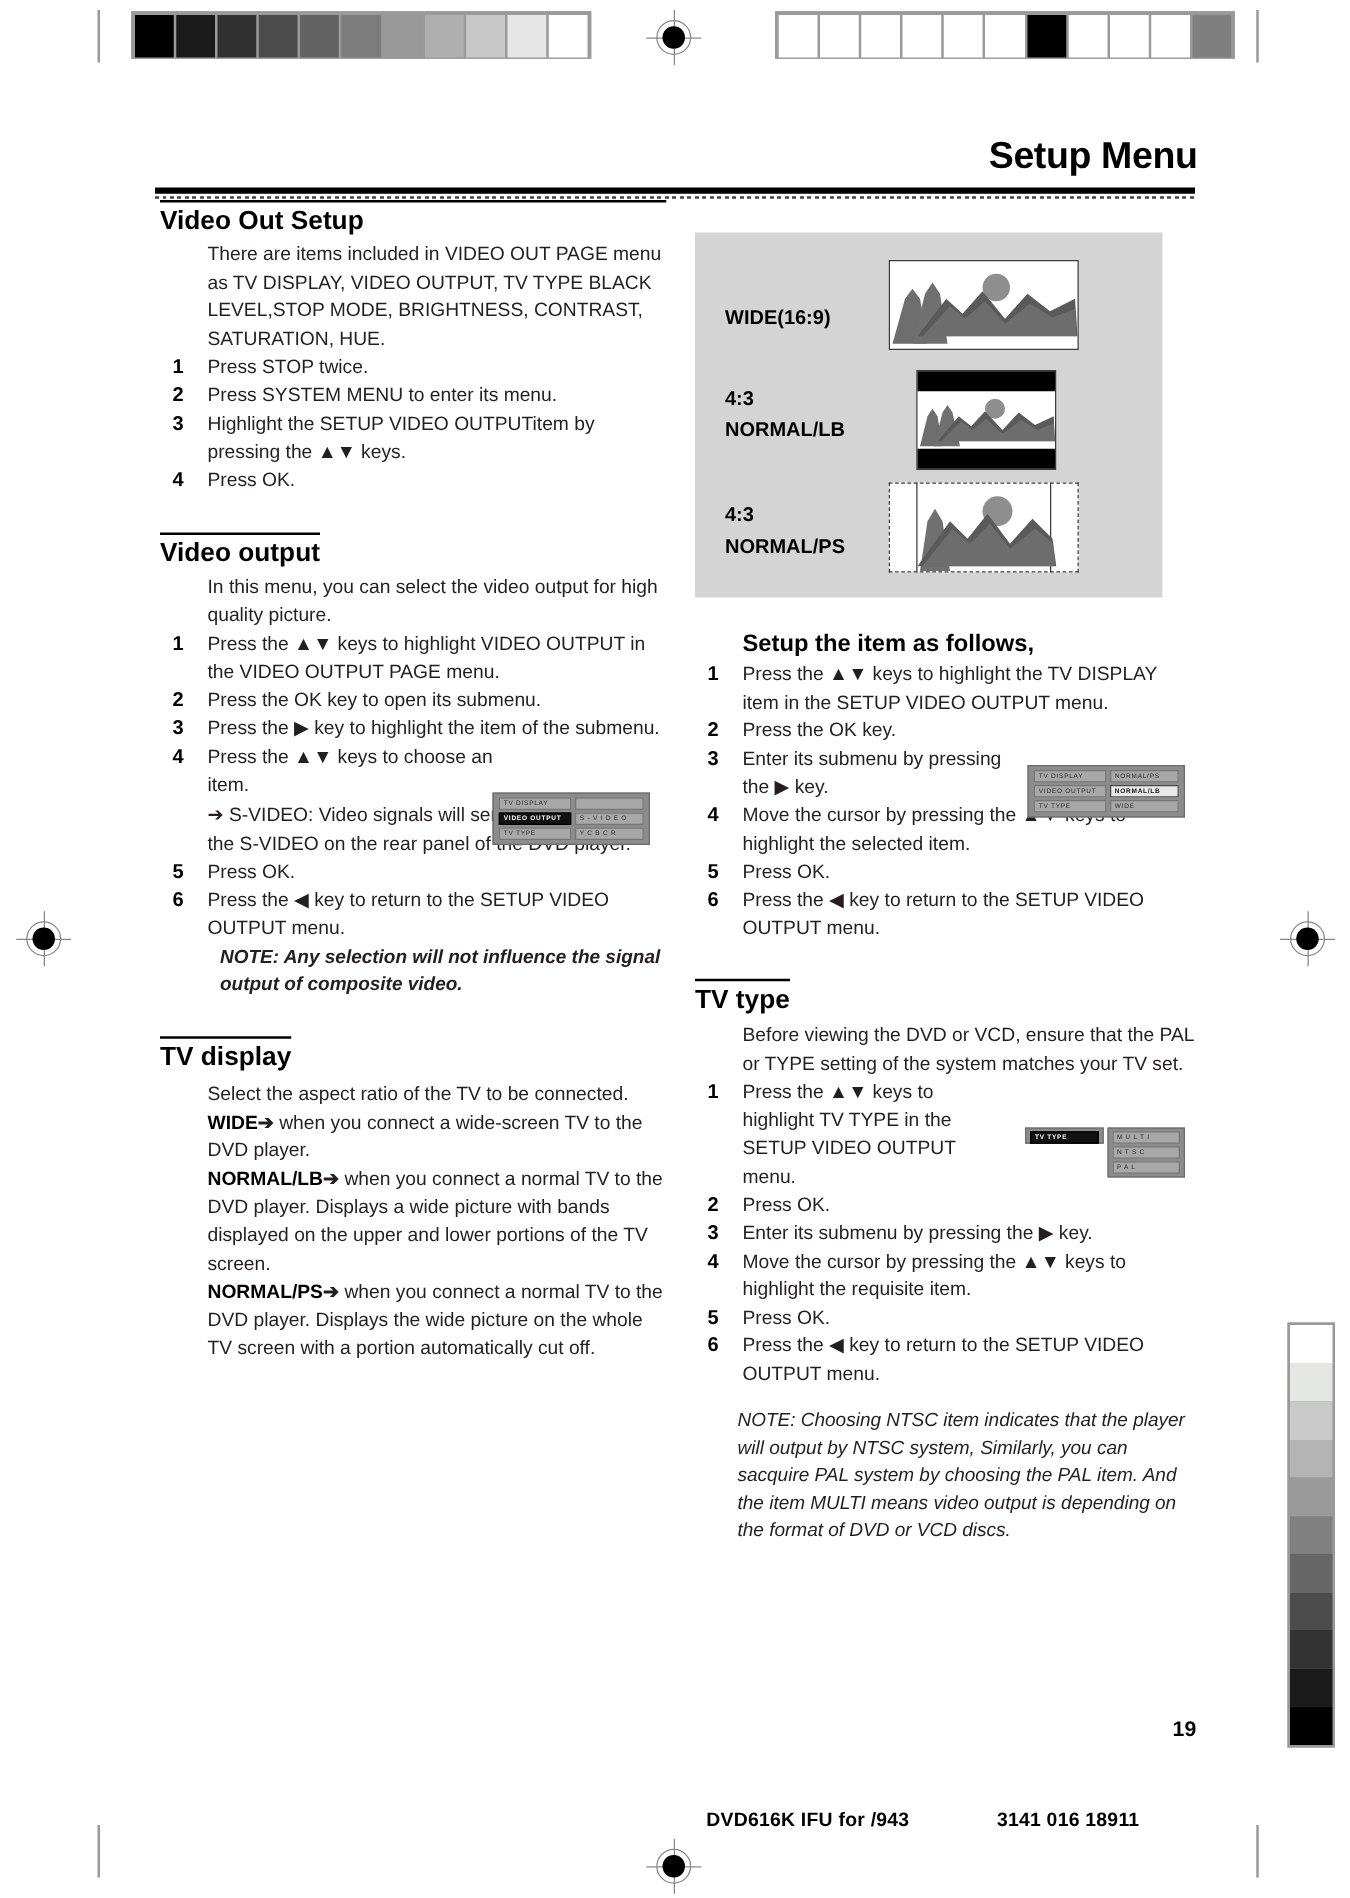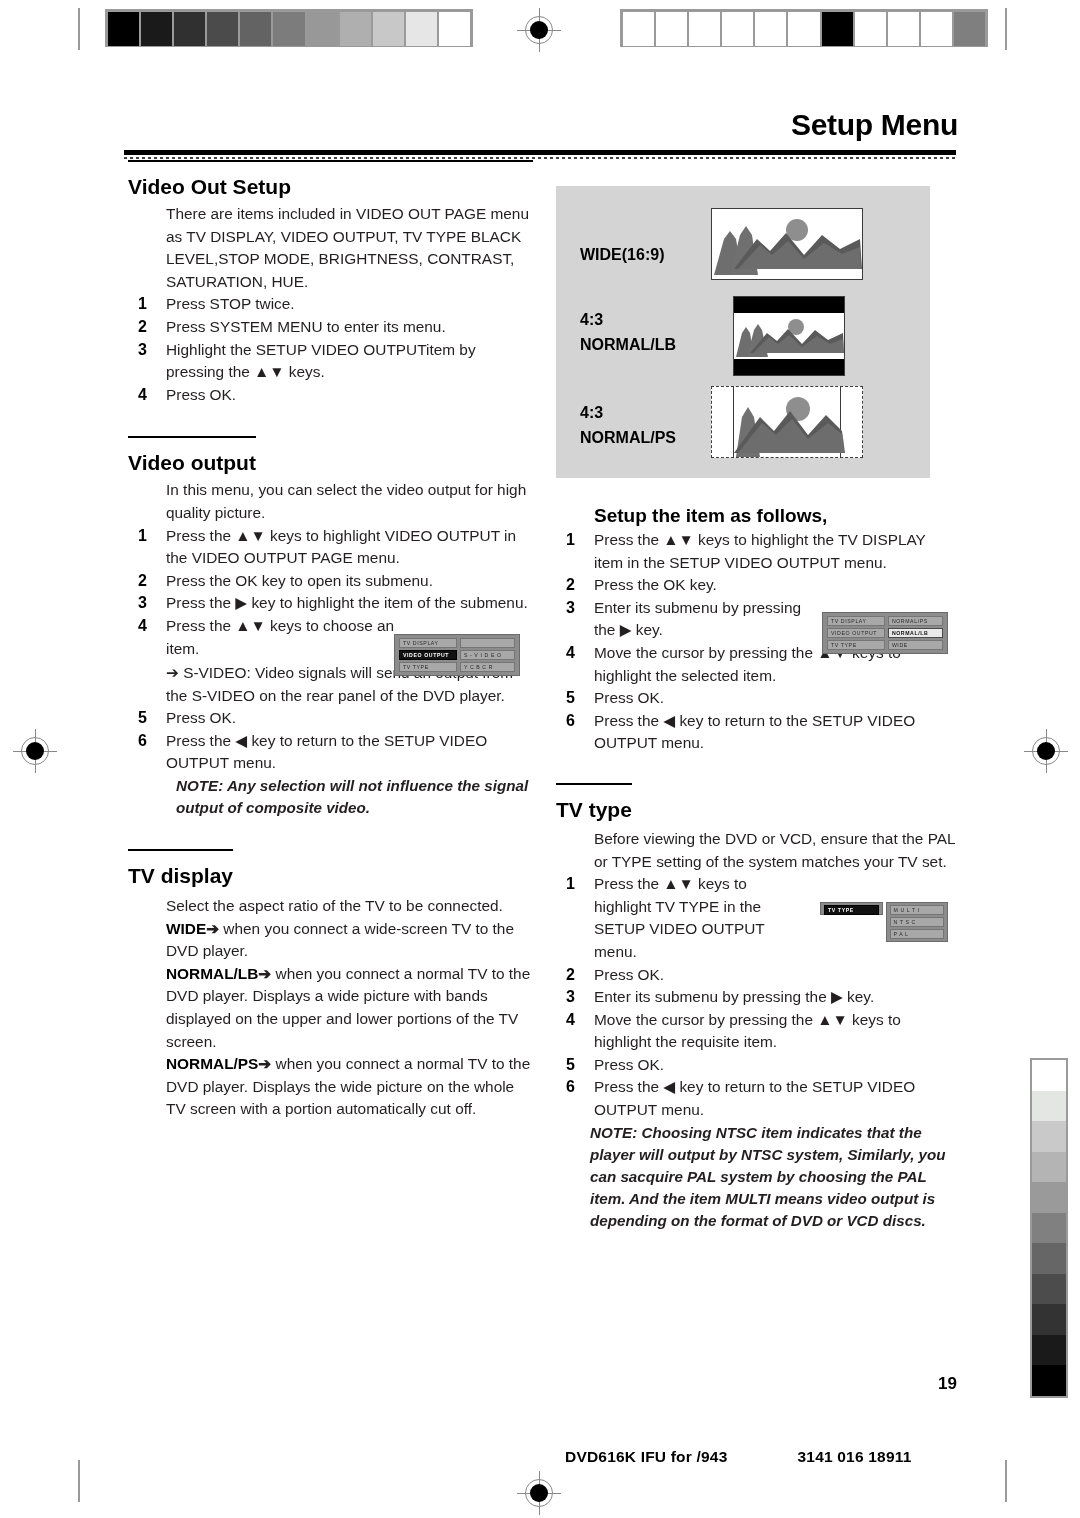--- a/index.html
+++ b/index.html
@@ -43,21 +43,21 @@
     position: absolute; left: 124px; top: 157px; width: 832px; height: 2px;
     background: repeating-linear-gradient(to right, #444 0 3px, transparent 3px 6px);
   }
 
   
   .col-left  { position: absolute; left: 128px; top: 160px; width: 405px; }
   .col-right { position: absolute; left: 556px; top: 186px; width: 400px; }
 
   h2.sec {
     font-size: 21px; font-weight: bold; margin: 0 0 4px 0;
-    border-top: 2px solid #000; padding-top: 13px; display: inline-block;
+    border-top: 2px solid #000; padding-top: 3px; display: inline-block;
   }
 
   .body-txt {
     font-size: 15.4px; line-height: 22.6px; color: #231f20;
     margin: 0 0 0 38px;
   }
 
   .steps { margin: 0; padding: 0; list-style: none; }
   .steps li {
     position: relative; font-size: 15.4px; line-height: 22.6px; color: #231f20;
@@ -313,21 +313,21 @@
 
   <ul class="steps">
     <li style="padding-right:148px;"><span class="num">1</span><span>Press the ▲▼ keys to highlight TV TYPE in the SETUP VIDEO OUTPUT menu.</span></li>
     <li><span class="num">2</span><span>Press OK.</span></li>
     <li><span class="num">3</span><span>Enter its submenu by pressing the ▶ key.</span></li>
     <li><span class="num">4</span><span>Move the cursor by pressing the ▲▼ keys to highlight the requisite item.</span></li>
     <li><span class="num">5</span><span>Press OK.</span></li>
     <li><span class="num">6</span><span>Press the ◀ key to return to the SETUP VIDEO OUTPUT menu.</span></li>
   </ul>
 
-  <div class="note rightcol" style="font-weight:bold;">NOTE: Choosing NTSC item indicates that the player will output by NTSC system, Similarly, you can sacquire PAL system by choosing the PAL item. And the item MULTI means video output is depending on the format of DVD or VCD discs.</div>
+  <div class="note rightcol" style="margin-top:14px; font-weight:normal;">NOTE: Choosing NTSC item indicates that the player will output by NTSC system, Similarly, you can sacquire PAL system by choosing the PAL item. And the item MULTI means video output is depending on the format of DVD or VCD discs.</div>
 </div>
 
 <div class="osd" style="left:822px; top:612px; width:126px;">
   <div class="colA" style="flex:1.05;">
     <div class="row">TV  DISPLAY</div>
     <div class="row">VIDEO  OUTPUT</div>
     <div class="row">TV   TYPE</div>
   </div>
   <div class="colB" style="flex:1;">
     <div class="row">NORMAL/PS</div>

